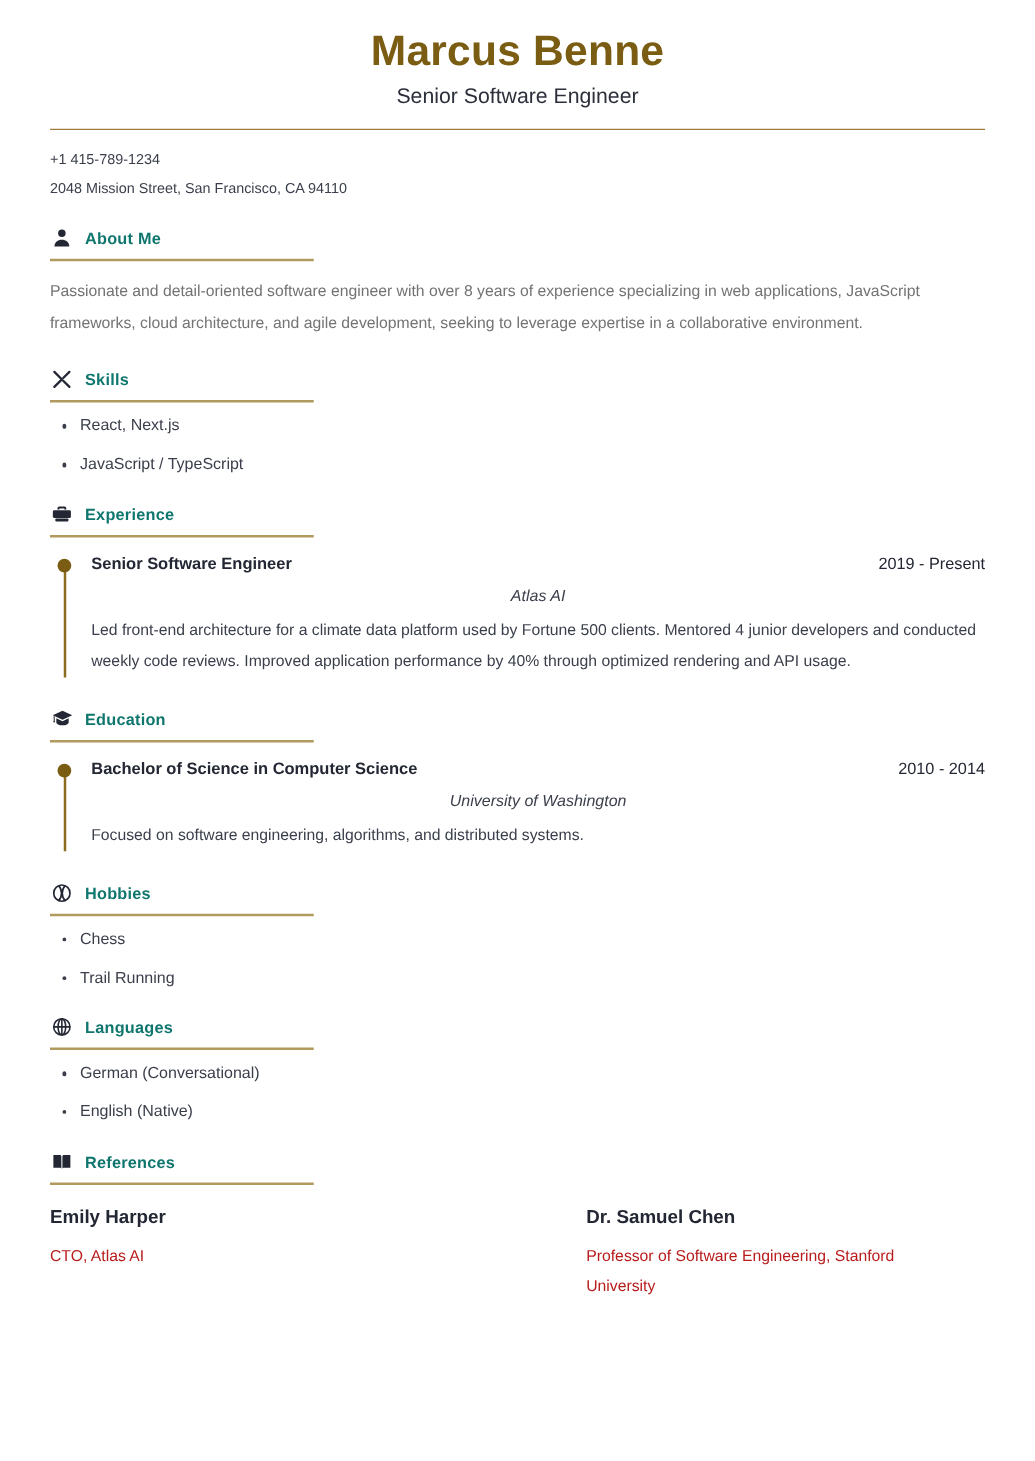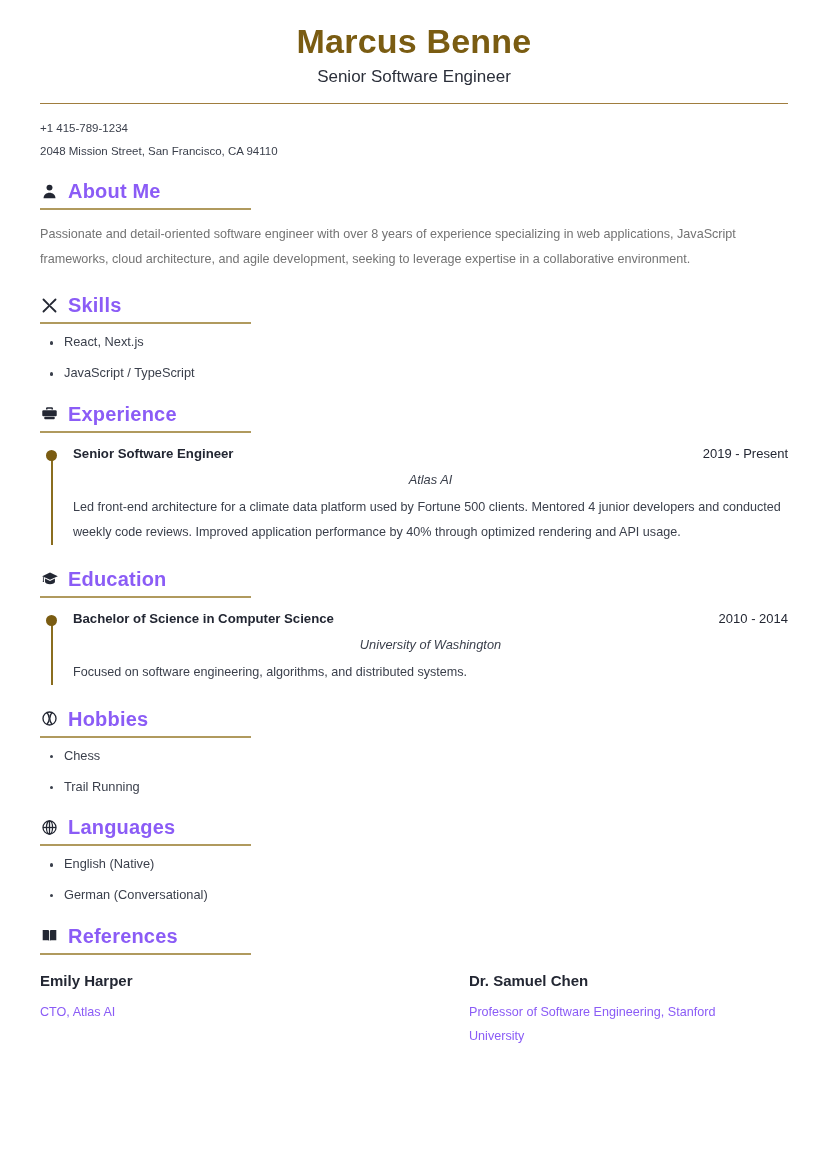--- a/index.html
+++ b/index.html
@@ -66,23 +66,23 @@
     width: 19px;
     height: 19px;
     display: flex;
     align-items: center;
     justify-content: center;
     flex: 0 0 auto;
     color: #232733;
   }
   .sec-icon svg { display: block; }
   .sec-title {
-    font-size: 20px;
+    font-size: 13px;
     font-weight: bold;
-    color: #8b5cf6;
+    color: #0f766e;
     letter-spacing: 0.2px;
     line-height: 1;
     text-align: right;
   }
   .sec-underline {
     width: 211px;
     height: 0;
     border-top: 2px solid #b09a5e;
     margin-top: 2px;
   }
@@ -191,21 +191,21 @@
   }
   .ref-col.second { padding-left: 55px; padding-right: 20px; }
   .ref-name {
     font-size: 15px;
     font-weight: bold;
     color: #232733;
     line-height: 1.1;
   }
   .ref-role {
     font-size: 12.6px;
-    color: #8b5cf6;
+    color: #b91c1c;
     line-height: 1.85;
     margin-top: 12px;
     max-width: 290px;
   }
 </style>
 </head>
 <body>
 
 <div class="page">
 
@@ -326,22 +326,22 @@
           <circle cx="12" cy="12" r="9.2"></circle>
           <ellipse cx="12" cy="12" rx="4.3" ry="9.2"></ellipse>
           <path d="M2.8 12h18.4"></path>
           <path d="M12 2.8v18.4"></path>
         </svg>
       </span>
       <span class="sec-title">Languages</span>
     </div>
     <div class="sec-underline"></div>
     <ul class="bullets">
+      <li>German (Conversational)</li>
       <li>English (Native)</li>
-      <li>German (Conversational)</li>
     </ul>
   </div>
 
   <div class="section">
     <div class="sec-head">
       <span class="sec-icon">
         <svg width="17" height="17" viewBox="0 0 24 24" fill="currentColor">
           <path d="M2.4 4.2h7.4a1.6 1.6 0 0 1 1.6 1.6v14a1.4 1.4 0 0 0-1.4-1.2H2.4z"></path>
           <path d="M21.6 4.2h-7.4a1.6 1.6 0 0 0-1.6 1.6v14a1.4 1.4 0 0 1 1.4-1.2h7.6z"></path>
         </svg>

